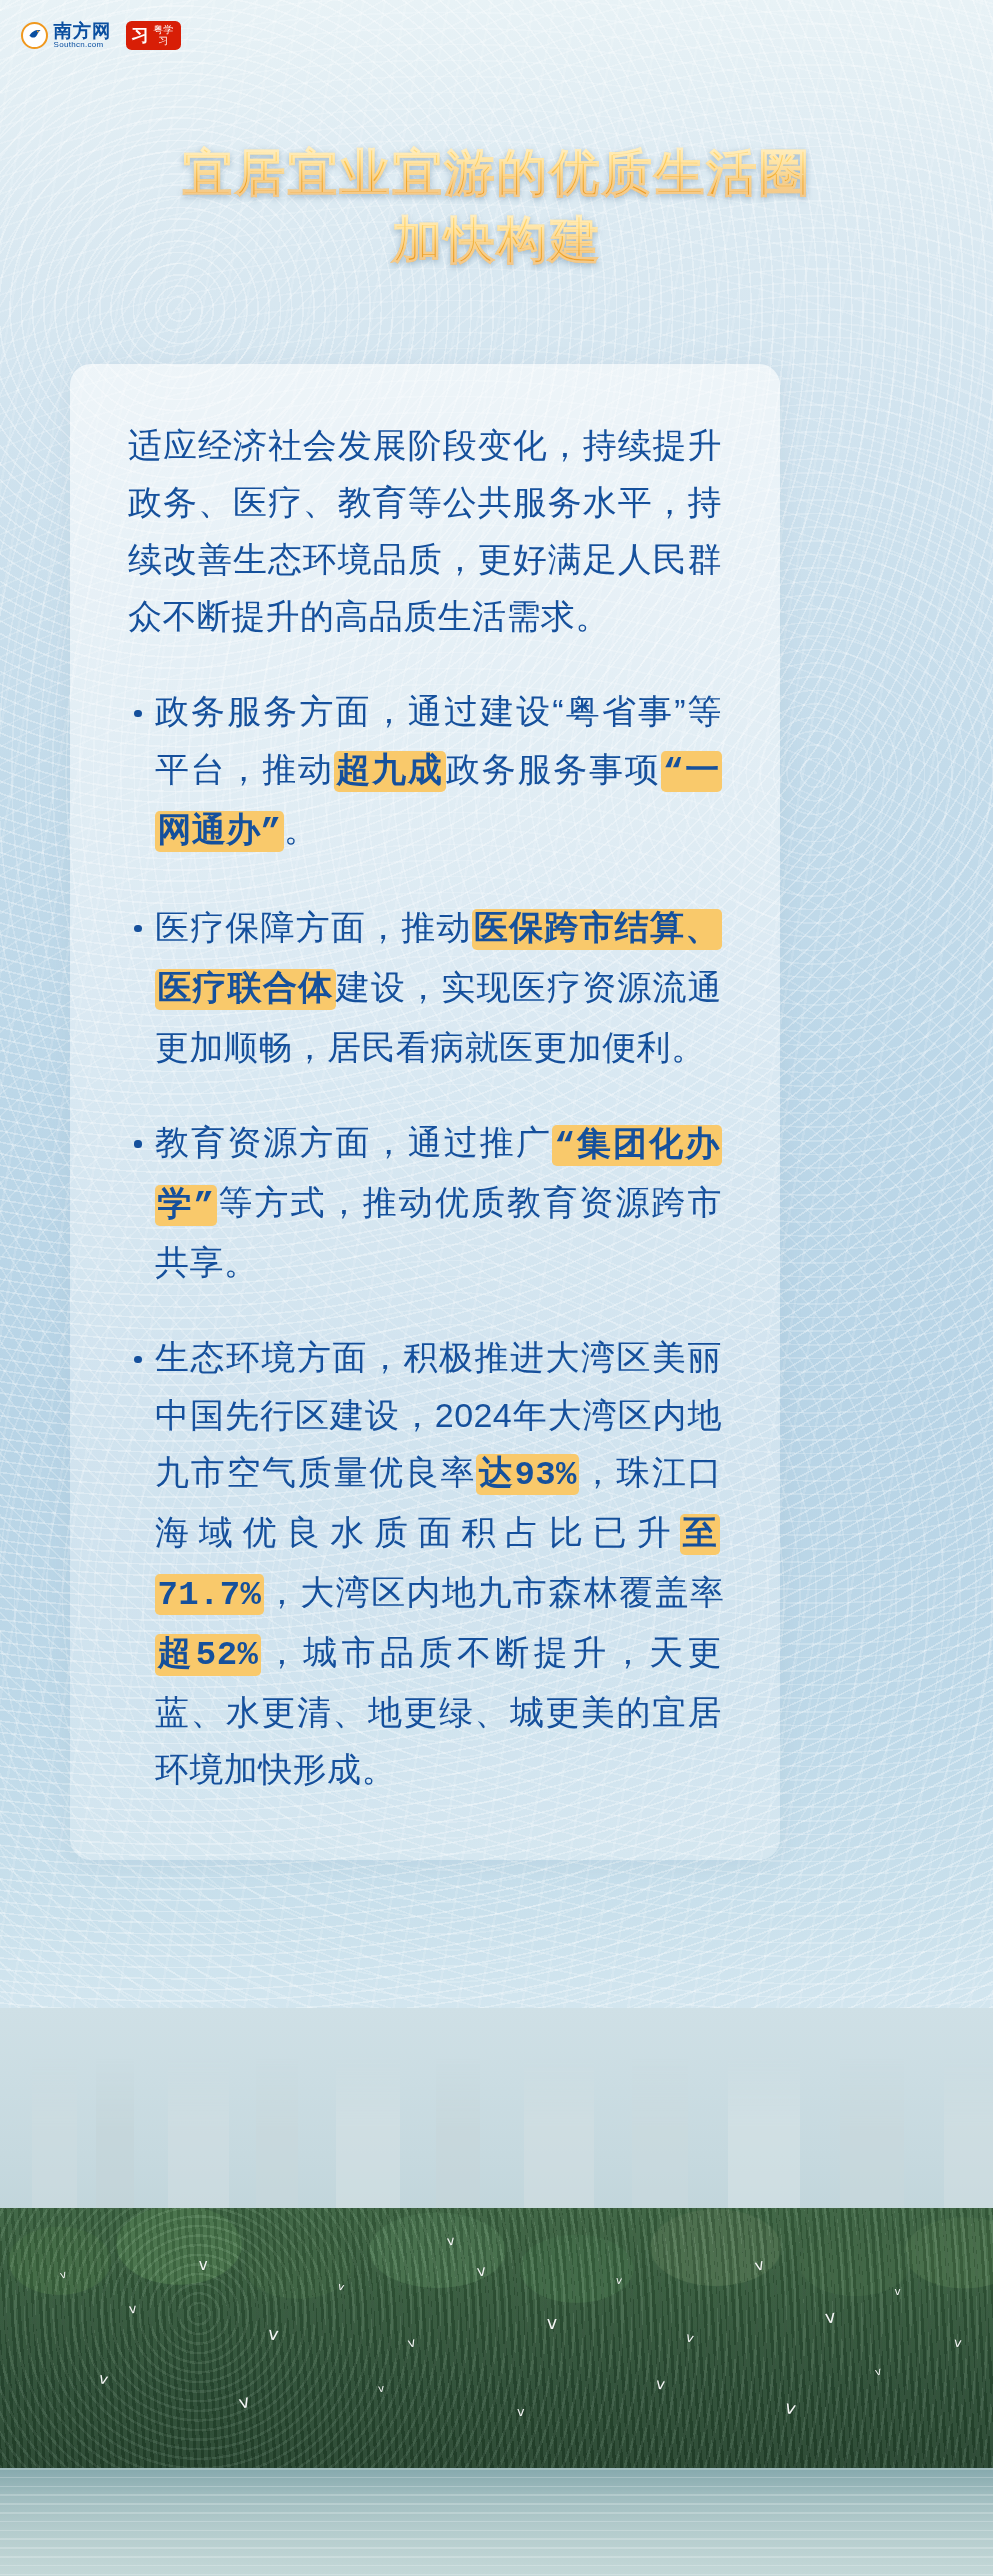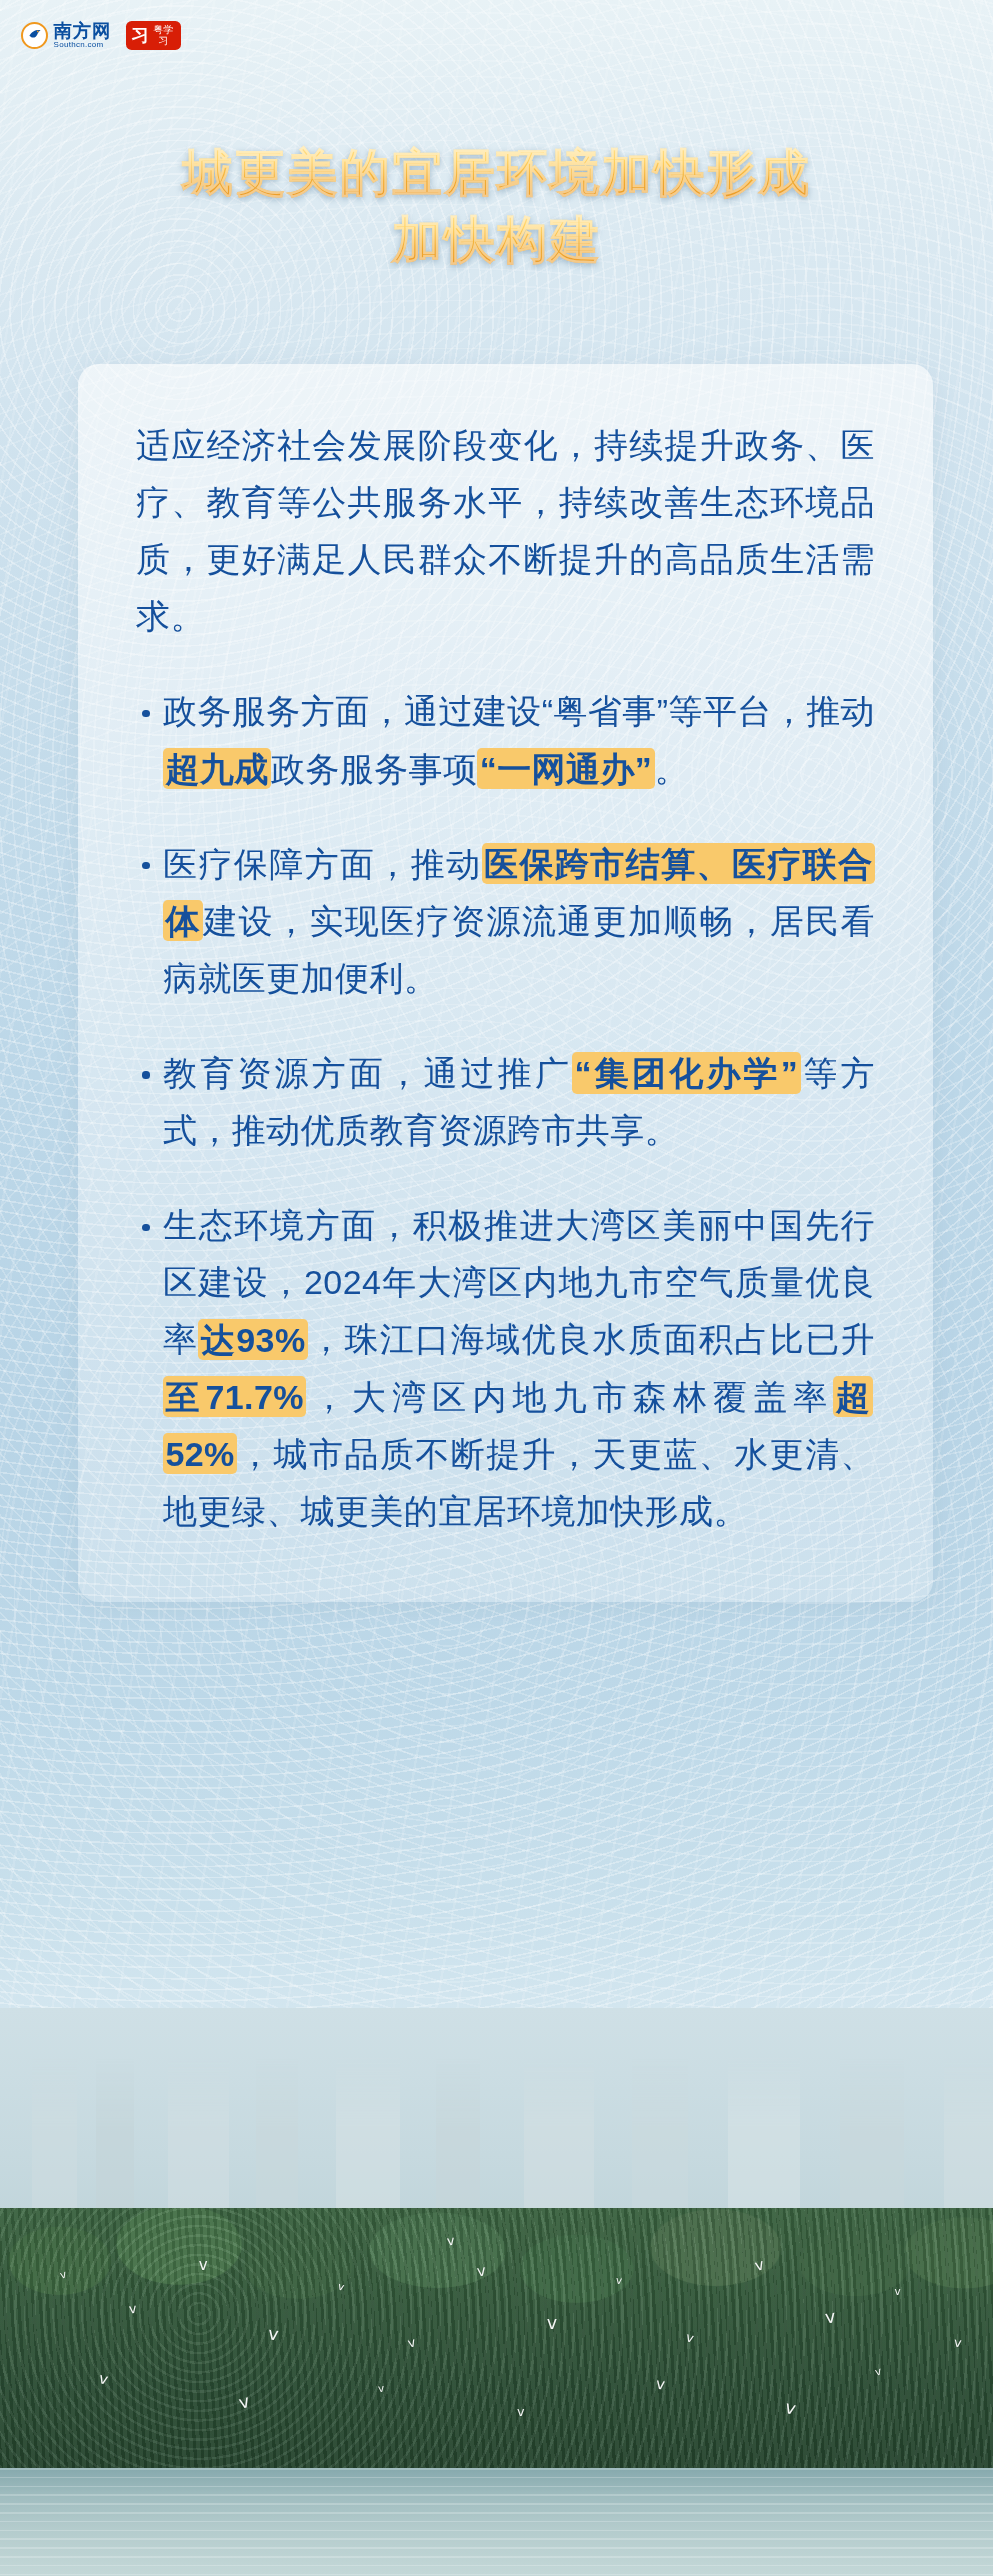--- a/index.html
+++ b/index.html
@@ -125,22 +125,22 @@
     background-clip: text;
     color: transparent;
     -webkit-text-stroke: 0.8px rgba(255,255,255,0.45);
     filter: drop-shadow(0 2.4px 3.2px rgba(40,90,130,0.35));
   }
 
   
   .card {
     position: absolute;
     top: 364px;
-    left: 78px;
-    width: 855px;
+    left: 70px;
+    width: 710px;
     padding: 53px 58px 62px 58px;
     border-radius: 21px;
     background: linear-gradient(180deg, rgba(255,255,255,0.60) 0%, rgba(255,255,255,0.40) 55%, rgba(255,255,255,0.26) 100%);
     box-shadow: 0 4.8px 24px rgba(90,130,160,0.10);
     z-index: 4;
   }
 
   .para {
     font-size: 34px;
     line-height: 1.68;
@@ -164,20 +164,21 @@
     background: #15509c;
   }
 
   .hl {
     background: #f9c96b;
     border-radius: 4.8px;
     padding: 1.6px 2.4px;
     box-decoration-break: clone;
     -webkit-box-decoration-break: clone;
     color: #15509c;
+    font-family: Liberation Mono, monospace;
   }
   .bold { font-weight: bold; }
 
   
   .photo {
     position: absolute;
     left: 0; right: 0;
     bottom: 0;
     height: 568px;
     overflow: hidden;
@@ -281,21 +282,21 @@
         <span class="en">Southcn.com</span>
       </span>
     </div>
     <div class="logo-xx">
       <span class="glyph">习</span>
       <span class="label">粤学习</span>
     </div>
   </div>
 
   <div class="title-wrap">
-    <div class="title-line">城更美的宜居环境加快形成</div>
+    <div class="title-line">宜居宜业宜游的优质生活圈</div>
     <div class="title-line">加快构建</div>
   </div>
 
   <div class="card">
     <div class="para">适应经济社会发展阶段变化，持续提升政务、医疗、教育等公共服务水平，持续改善生态环境品质，更好满足人民群众不断提升的高品质生活需求。</div>
     <div class="para bullet">政务服务方面，通过建设“粤省事”等平台，推动<span class="hl bold">超九成</span>政务服务事项<span class="hl bold">“一网通办”</span>。</div>
     <div class="para bullet">医疗保障方面，推动<span class="hl bold">医保跨市结算、医疗联合体</span>建设，实现医疗资源流通更加顺畅，居民看病就医更加便利。</div>
     <div class="para bullet">教育资源方面，通过推广<span class="hl bold">“集团化办学”</span>等方式，推动优质教育资源跨市共享。</div>
     <div class="para bullet">生态环境方面，积极推进大湾区美丽中国先行区建设，2024年大湾区内地九市空气质量优良率<span class="hl bold">达93%</span>，珠江口海域优良水质面积占比已升<span class="hl bold">至71.7%</span>，大湾区内地九市森林覆盖率<span class="hl bold">超52%</span>，城市品质不断提升，天更蓝、水更清、地更绿、城更美的宜居环境加快形成。</div>
   </div>

